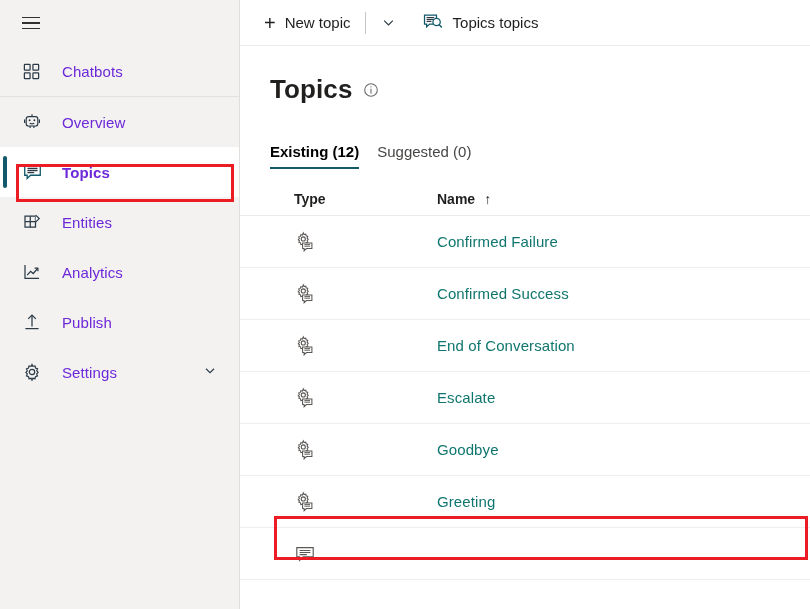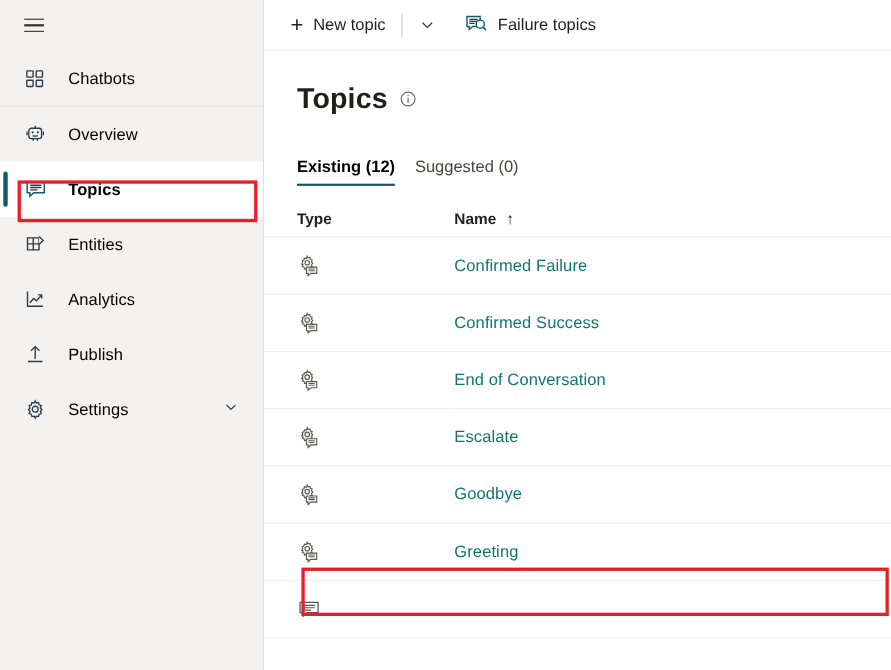--- a/index.html
+++ b/index.html
@@ -28,21 +28,21 @@
     display: block; position: absolute; left: 0; width: 18px; height: 1.4px;
     background: #323130;
   }
   .hamburger span:nth-child(1) { top: 0; }
   .hamburger span:nth-child(2) { top: 5.8px; }
   .hamburger span:nth-child(3) { top: 11.6px; }
 
   .nav-item {
     height: 50px; display: flex; align-items: center;
     padding-left: 22px; position: relative; cursor: pointer;
-    font-size: 15px; color: #000000;
+    font-size: 15px; color: #6d28d9;
   }
   .nav-item .nav-icon {
     width: 26px; flex: 0 0 26px; display: flex; align-items: center; justify-content: flex-start;
   }
   .nav-item .nav-label { margin-left: 14px; letter-spacing: .1px; }
   .nav-item.selected { background: #ffffff; font-weight: 600; }
   .nav-item.selected::before {
     content: ""; position: absolute; left: 3px; top: 9px;
     width: 4px; height: 32px; background: #12596b; border-radius: 2px;
   }
@@ -78,21 +78,21 @@
   .tab.active::after {
     content: ""; position: absolute; left: 0; right: 0; bottom: 0;
     height: 2.5px; background: #14596a;
   }
   .tab + .tab { margin-left: 18px; }
 
   
   #table { margin-top: 13px; }
   .thead { display: flex; align-items: center; height: 34px; padding-left: 30px; border-bottom: 1px solid #edebe9; }
   .th { font-size: 14px; font-weight: 600; color: #201f1e; display: flex; align-items: center; }
-  .col-type { width: 143px; flex: 0 0 143px; }
+  .col-type { width: 143px; flex: 0 0 143px; margin-left: 24px; }
   .col-name { flex: 1 1 auto; }
   .sort-arrow { margin-left: 9px; color: #201f1e; font-size: 14px; line-height: 1; }
 
   .trow {
     display: flex; align-items: center; height: 52px; padding-left: 30px;
     border-bottom: 1px solid #f0eeec; cursor: pointer;
   }
   .td { display: flex; align-items: center; font-size: 15px; color: #3b3a39; }
   .td.col-type { width: 143px; flex: 0 0 143px; }
   .row-name { flex: 1 1 auto; color: #0f766e; letter-spacing: .1px; }
@@ -221,21 +221,21 @@
       <div class="tb-gap"></div>
       <div class="tb-btn">
         <span class="tb-icon">
           <svg width="21" height="21" viewBox="0 0 20 20" fill="none">
             <path d="M2.4 2.9h11.4v8.6H7.3l-2.9 2.6v-2.6H2.4z" stroke="#12596b" stroke-width="1.2" fill="#fff"></path>
             <path d="M4.4 5.3h7.2M4.4 7.1h7.2M4.4 8.9h4.6" stroke="#2b3a46" stroke-width="1.1"></path>
             <circle cx="13.9" cy="9.5" r="3.5" fill="#fff" stroke="#12596b" stroke-width="1.2"></circle>
             <path d="M16.4 12.1l2.1 2.2" stroke="#12596b" stroke-width="1.4" stroke-linecap="round"></path>
           </svg>
         </span>
-        <span>Failure topics</span>
+        <span>Topics topics</span>
       </div>
     </div>
 
     <div id="page-head">
       <span class="title">Topics</span>
       <span class="info">
         <svg width="16" height="16" viewBox="0 0 16 16" fill="none" stroke="#6b6866" stroke-width="1.05">
           <circle cx="8" cy="8" r="6.3"></circle>
           <path d="M8 7.1v4.1" stroke-linecap="round"></path>
           <circle cx="8" cy="4.8" r="0.62" fill="#6b6866" stroke="none"></circle>

